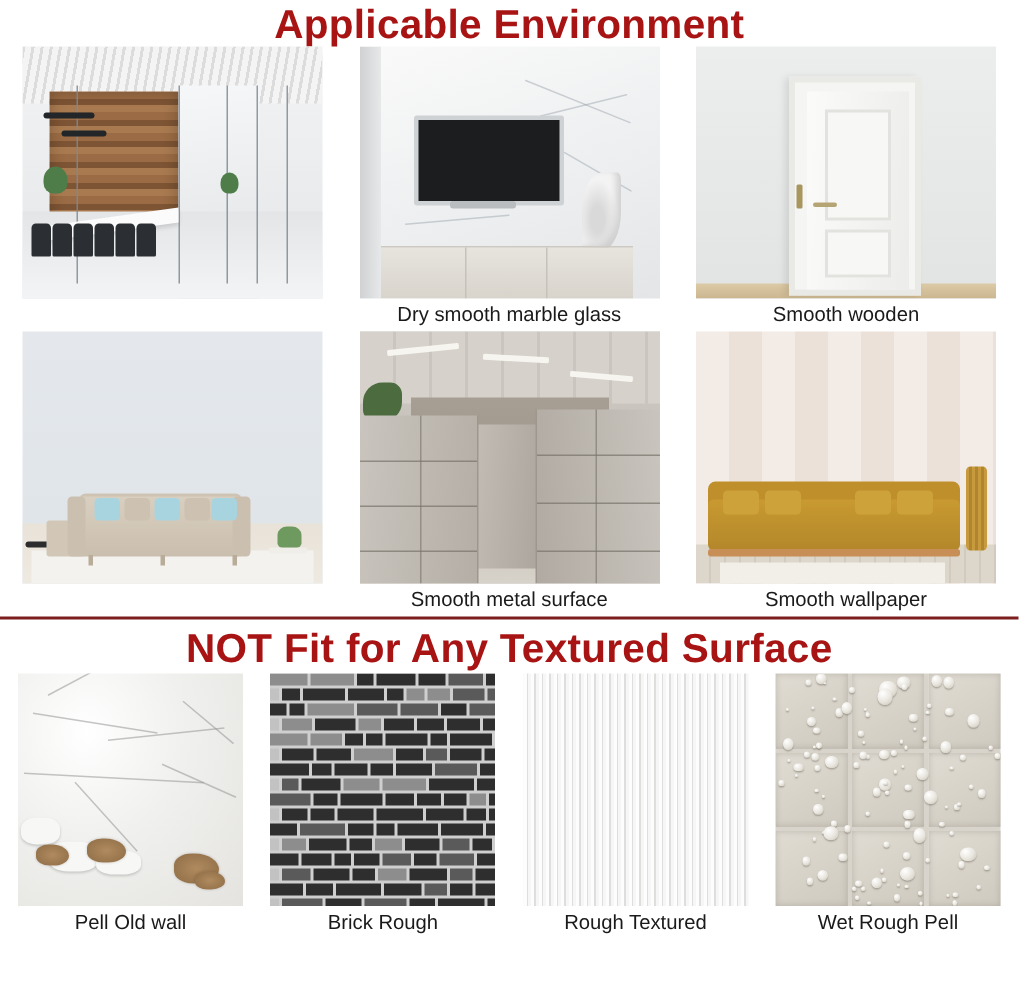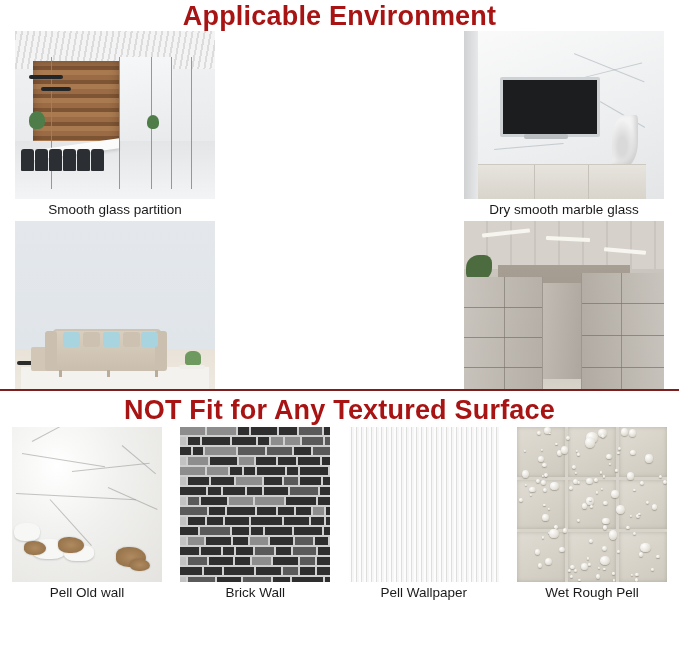--- a/index.html
+++ b/index.html
@@ -417,40 +417,53 @@
         <div class="plant" style="left:14px;top:80px;"></div>
         <div class="plant" style="left:132px;top:84px;width:12px;height:14px;"></div>
         <div class="table"></div>
         <div class="chair" style="left:6px;"></div>
         <div class="chair" style="left:20px;"></div>
         <div class="chair" style="left:34px;"></div>
         <div class="chair" style="left:48px;"></div>
         <div class="chair" style="left:62px;"></div>
         <div class="chair" style="left:76px;"></div>
       </div>
-      <div class="caption">Smooth glass partition</div>
     </div>
 
     <div class="cell">
       <div class="photo ph-marble">
         <div class="leftpanel"></div>
         <div class="vein" style="left:110px;top:22px;width:76px;transform:rotate(22deg);"></div>
         <div class="vein" style="left:120px;top:46px;width:60px;transform:rotate(-14deg);"></div>
         <div class="vein" style="left:136px;top:70px;width:52px;transform:rotate(30deg);"></div>
         <div class="vein" style="left:30px;top:118px;width:70px;transform:rotate(-5deg);"></div>
         <div class="tv"></div>
         <div class="tvbase"></div>
         <div class="sculpt"></div>
         <div class="cabinet"></div>
         <div class="panelline" style="left:70px;"></div>
         <div class="panelline" style="left:124px;"></div>
       </div>
       <div class="caption">Dry smooth marble glass</div>
     </div>
 
+    <div class="cell">
+      <div class="photo ph-door">
+        <div class="skirting"></div>
+        <div class="frame">
+          <div class="slab">
+            <div class="panelA"></div>
+            <div class="panelB"></div>
+            <div class="handle"></div>
+          </div>
+          <div class="handleplate"></div>
+        </div>
+      </div>
+      <div class="caption">Smooth wooden</div>
+    </div>
   </div>
 
   <div class="row row-top">
 
     <div class="cell">
       <div class="photo ph-paint">
         <div class="floor"></div>
         <div class="rug"></div>
         <div class="tableL"></div>
         <div class="ottoman"></div>
@@ -488,22 +501,38 @@
         <div class="lockerR"></div>
         <div class="seam" style="left:0;top:86px;width:78px;"></div>
         <div class="seam" style="left:0;top:116px;width:78px;"></div>
         <div class="seam" style="left:0;top:146px;width:78px;"></div>
         <div class="seam" style="right:0;top:82px;width:82px;"></div>
         <div class="seam" style="right:0;top:114px;width:82px;"></div>
         <div class="seam" style="right:0;top:146px;width:82px;"></div>
         <div class="vseam" style="left:40px;top:56px;height:112px;"></div>
         <div class="vseam" style="right:42px;top:52px;height:116px;"></div>
       </div>
-    </div>
-
+      <div class="caption">Smooth metal surface</div>
+    </div>
+
+    <div class="cell">
+      <div class="photo ph-wallp">
+        <div class="floor"></div>
+        <div class="rug"></div>
+        <div class="lamp"></div>
+        <div class="sofaback"></div>
+        <div class="sofa"></div>
+        <div class="cushion" style="left:18px;"></div>
+        <div class="cushion" style="left:46px;"></div>
+        <div class="cushion" style="left:106px;"></div>
+        <div class="cushion" style="left:134px;"></div>
+        <div class="base"></div>
+      </div>
+      <div class="caption">Smooth wallpaper</div>
+    </div>
   </div>
 
   <div class="divider"></div>
 
   <div class="section-title" id="title-notfit">NOT Fit for Any Textured Surface</div>
 
   <div class="row row-bottom">
 
     <div class="cell">
       <div class="photo ph-dirty">
@@ -674,26 +703,26 @@
           <div class="brickrow" style="top: 150px;">
             <div class="brick pale" style="width: 6px;"></div>
             <div class="brick md" style="width: 27px;"></div>
             <div class="brick" style="width: 24px;"></div>
             <div class="brick md" style="width: 28px;"></div>
             <div class="brick" style="width: 17px;"></div>
             <div class="brick" style="width: 31px;"></div>
             <div class="brick" style="width: 5px;"></div>
           </div>
         </div>
-      <div class="caption">Brick Wall</div>
+      <div class="caption">Brick Rough</div>
     </div>
 
     <div class="cell">
       <div class="photo ph-rough"></div>
-      <div class="caption">Pell Wallpaper</div>
+      <div class="caption">Rough Textured</div>
     </div>
 
     <div class="cell">
       <div class="photo ph-wet">
           <div class="tile" style="left: 0px; top: 0px; width: 48px; height: 49.6667px;"></div>
           <div class="tile" style="left: 51px; top: 0px; width: 48px; height: 49.6667px;"></div>
           <div class="tile" style="left: 102px; top: 0px; width: 48px; height: 49.6667px;"></div>
           <div class="tile" style="left: 0px; top: 52.6667px; width: 48px; height: 49.6667px;"></div>
           <div class="tile" style="left: 51px; top: 52.6667px; width: 48px; height: 49.6667px;"></div>
           <div class="tile" style="left: 102px; top: 52.6667px; width: 48px; height: 49.6667px;"></div>

